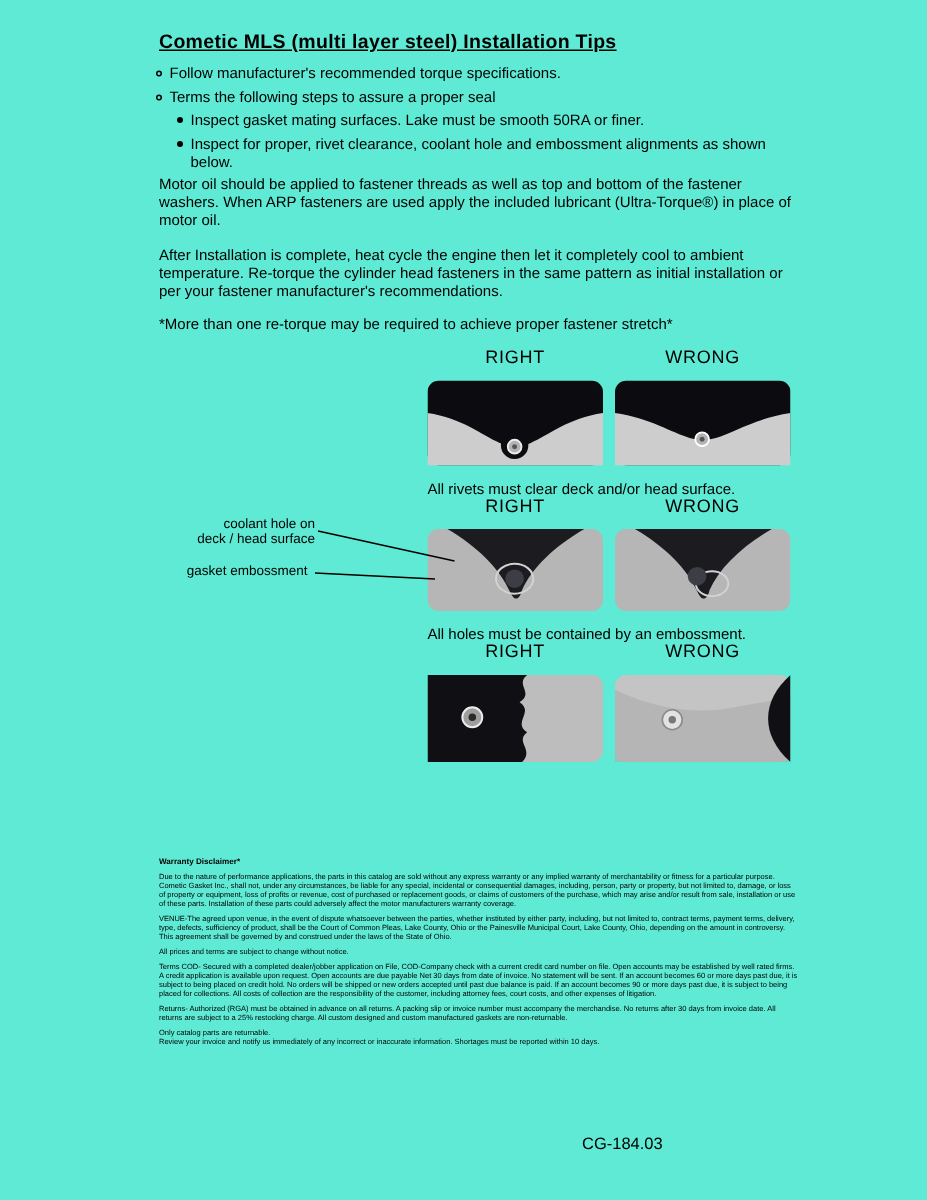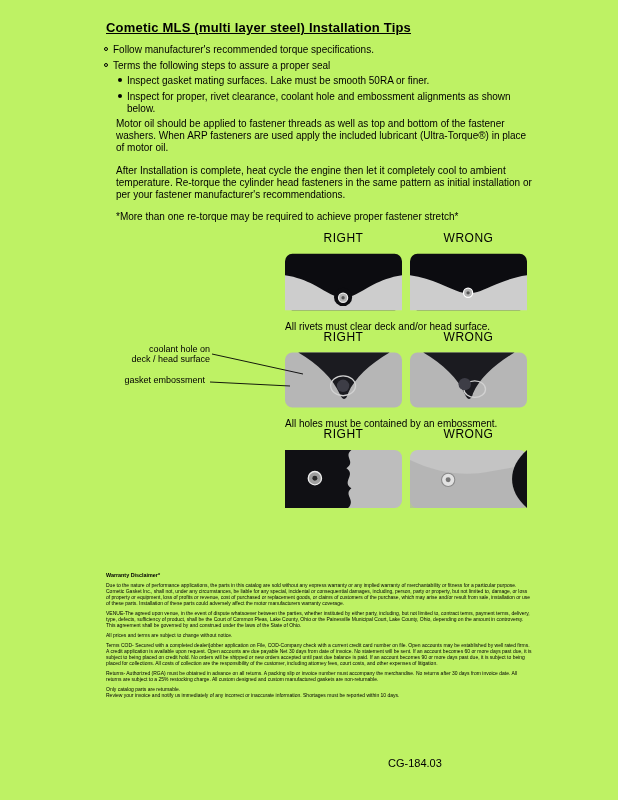--- a/index.html
+++ b/index.html
@@ -1,33 +1,33 @@
 <!DOCTYPE html>
 <html><head>
 <meta charset="utf-8">
 <style>
   * { margin:0; padding:0; box-sizing:border-box; }
   html,body { width:618px; height:800px; background:#ffffff; overflow:hidden;
               font-family:"Liberation Sans", sans-serif; color:#000; }
-  .page { position:relative; width:618px; height:800px; background:#bef264; }
+  .page { position:relative; width:618px; height:800px; background:#5eead4; }
 
   .title { position:absolute; left:106px; top:20px; font-size:13px; font-weight:bold;
            text-decoration:underline; letter-spacing:.2px; }
 
   .bullets { position:absolute; left:104px; top:44px; width:432px; font-size:10px; }
   .bullet { display:flex; align-items:flex-start; margin-bottom:3px; line-height:1.25; }
   .bullet.sub { margin-left:14px; }
   .b-open { flex:0 0 auto; width:4px; height:4px; border:1px solid #000; border-radius:50%;
             margin:3px 5px 0 0; }
   .b-filled { flex:0 0 auto; width:4px; height:4px; background:#000; border-radius:50%;
               margin:3px 5px 0 0; }
 
   .diesel { position:absolute; left:106px; top:118px; width:428px; font-size:10px; line-height:1.22; }
   .diesel h2 { font-size:11px; font-weight:bold; margin-bottom:8px; }
-  .diesel p { margin-bottom:10px;margin-left:10px; }
+  .diesel p { margin-bottom:10px; }
 
   .diag-row { position:absolute; left:237px; width:290px;padding-left:48px; }
   .dlabels { display:flex; gap:8px; margin-bottom:3px; }
   .dlabel { width:141px; text-align:center; font-size:12px; letter-spacing:.5px; }
   .dimgs { display:flex; gap:8px; }
   .dimgs svg { display:block; }
   .dcaption { margin-top:5px; font-size:10px; white-space:pre-line; line-height:1.2; }
 
   .callout { position:absolute; font-size:9px; text-align:right; white-space:pre-line;
              line-height:1.15; width:100px; }

